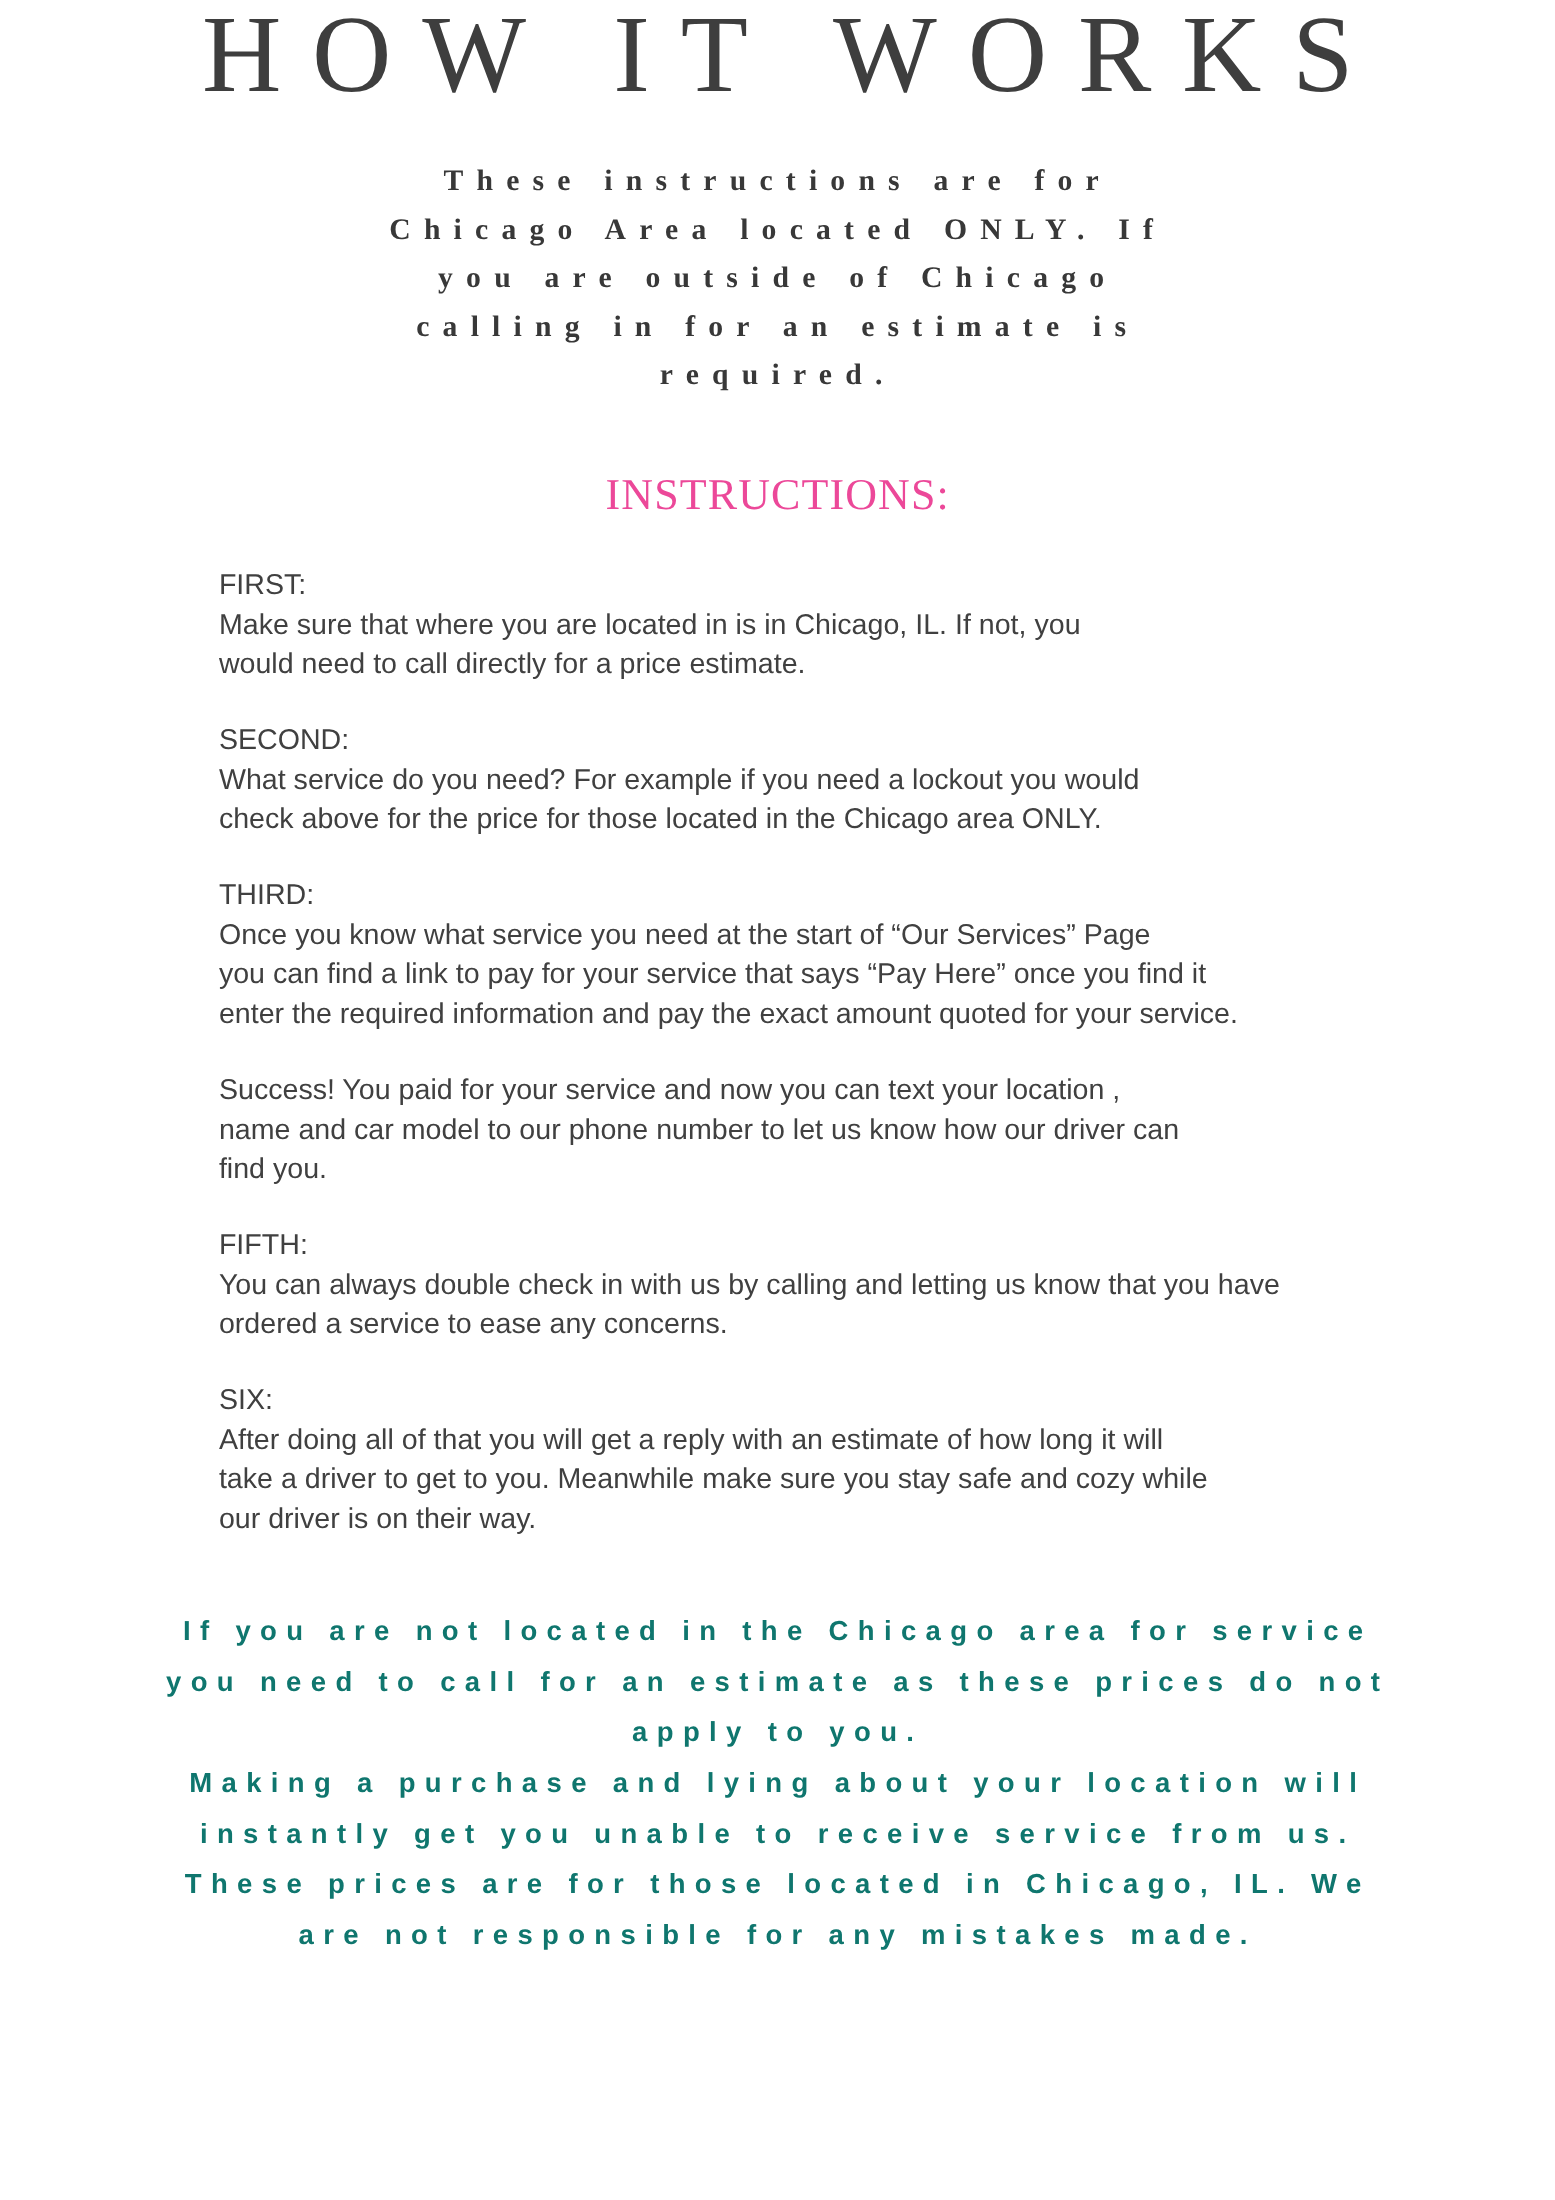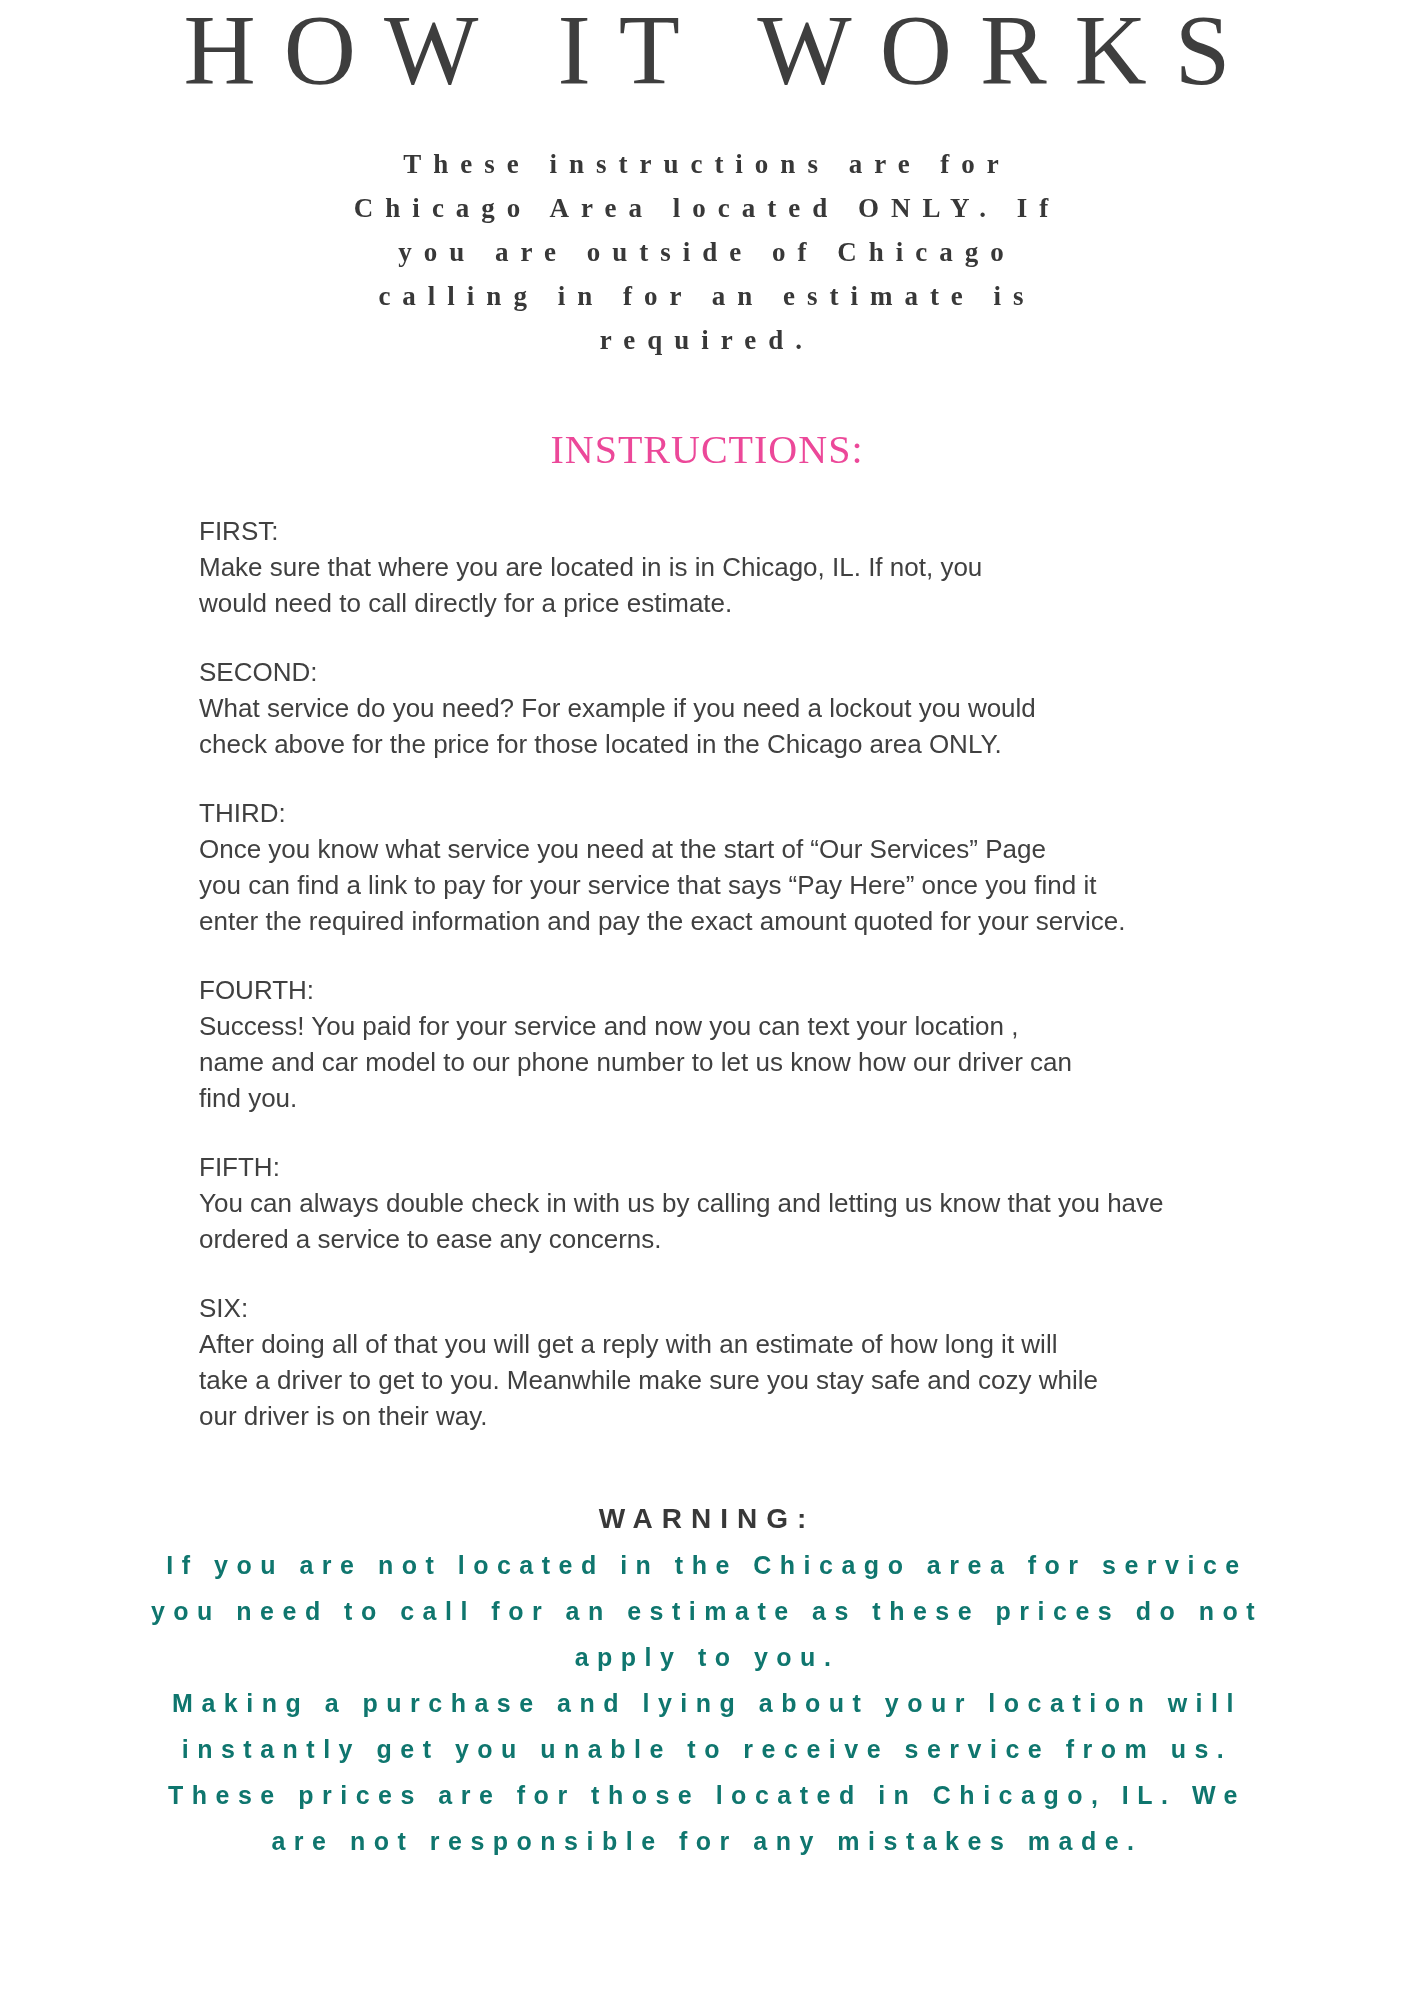--- a/index.html
+++ b/index.html
@@ -120,21 +120,20 @@
     </div>
 
     <div class="step">
       <div class="step-label">THIRD:</div>
       <div class="step-text">Once you know what service you need at the start of “Our Services” Page
 you can find a link to pay for your service that says “Pay Here” once you find it
 enter the required information and pay the exact amount quoted for your service.</div>
     </div>
 
     <div class="step">
-      <div class="step-label">FOURTH:</div>
       <div class="step-text">Success! You paid for your service and now you can text your location ,
 name and car model to our phone number to let us know how our driver can
 find you.</div>
     </div>
 
     <div class="step">
       <div class="step-label">FIFTH:</div>
       <div class="step-text">You can always double check in with us by calling and letting us know that you have
 ordered a service to ease any concerns.</div>
     </div>
@@ -142,21 +141,20 @@
     <div class="step">
       <div class="step-label">SIX:</div>
       <div class="step-text">After doing all of that you will get a reply with an estimate of how long it will
 take a driver to get to you. Meanwhile make sure you stay safe and cozy while
 our driver is on their way.</div>
     </div>
 
   </section>
 
   <section class="warning">
-    <h3 class="warning-heading">WARNING:</h3>
     <p class="warning-body">If you are not located in the Chicago area for service
 you need to call for an estimate as these prices do not
 apply to you.
 Making a purchase and lying about your location will
 instantly get you unable to receive service from us.
 These prices are for those located in Chicago, IL. We
 are not responsible for any mistakes made.</p>
   </section>
 
 </main>

